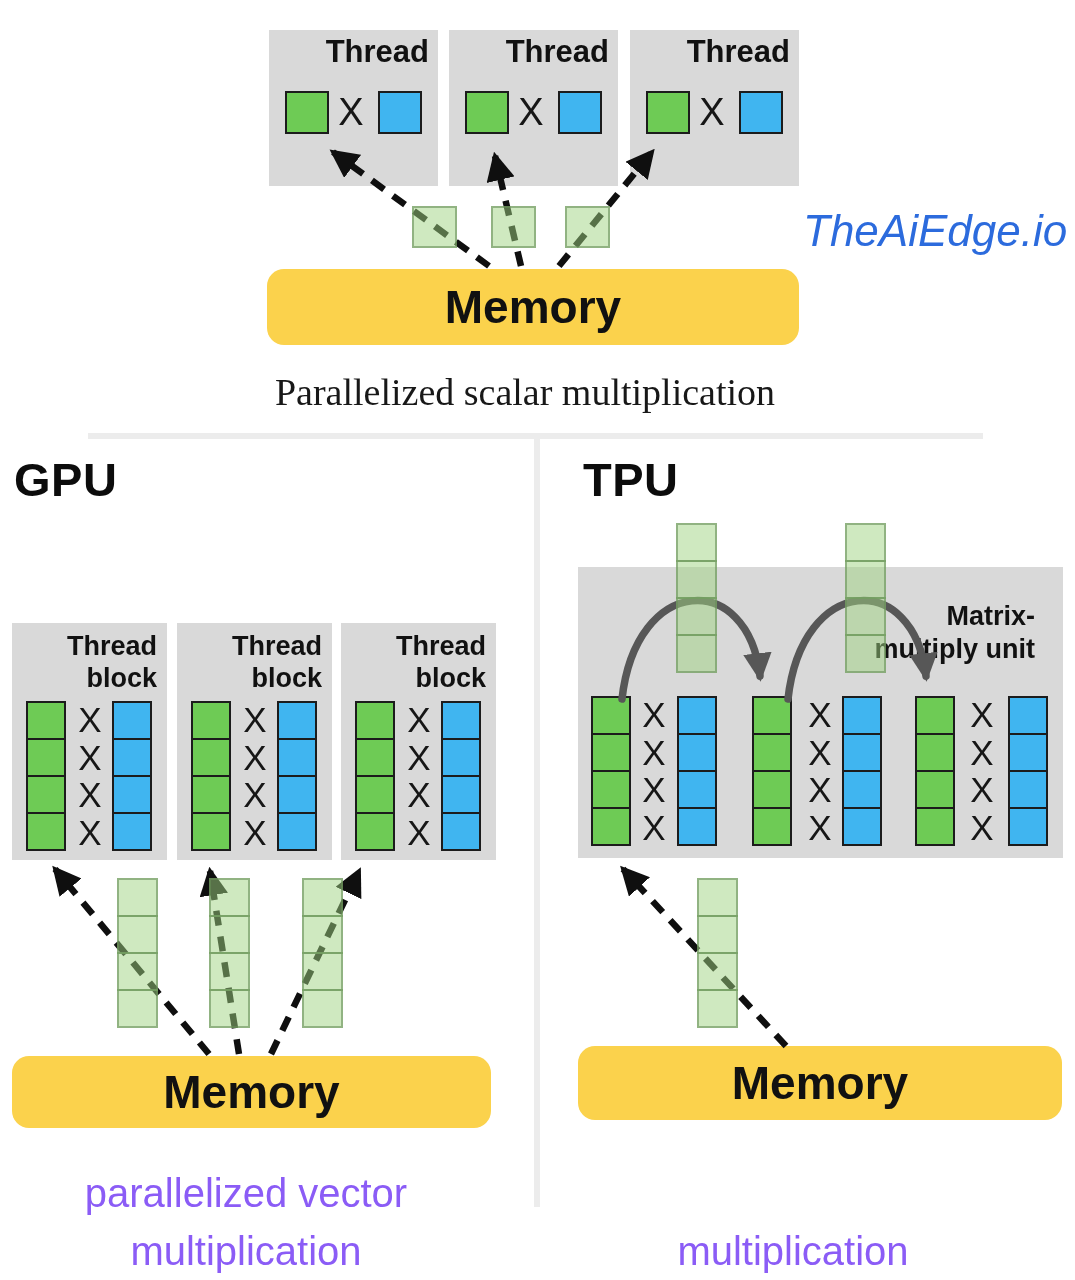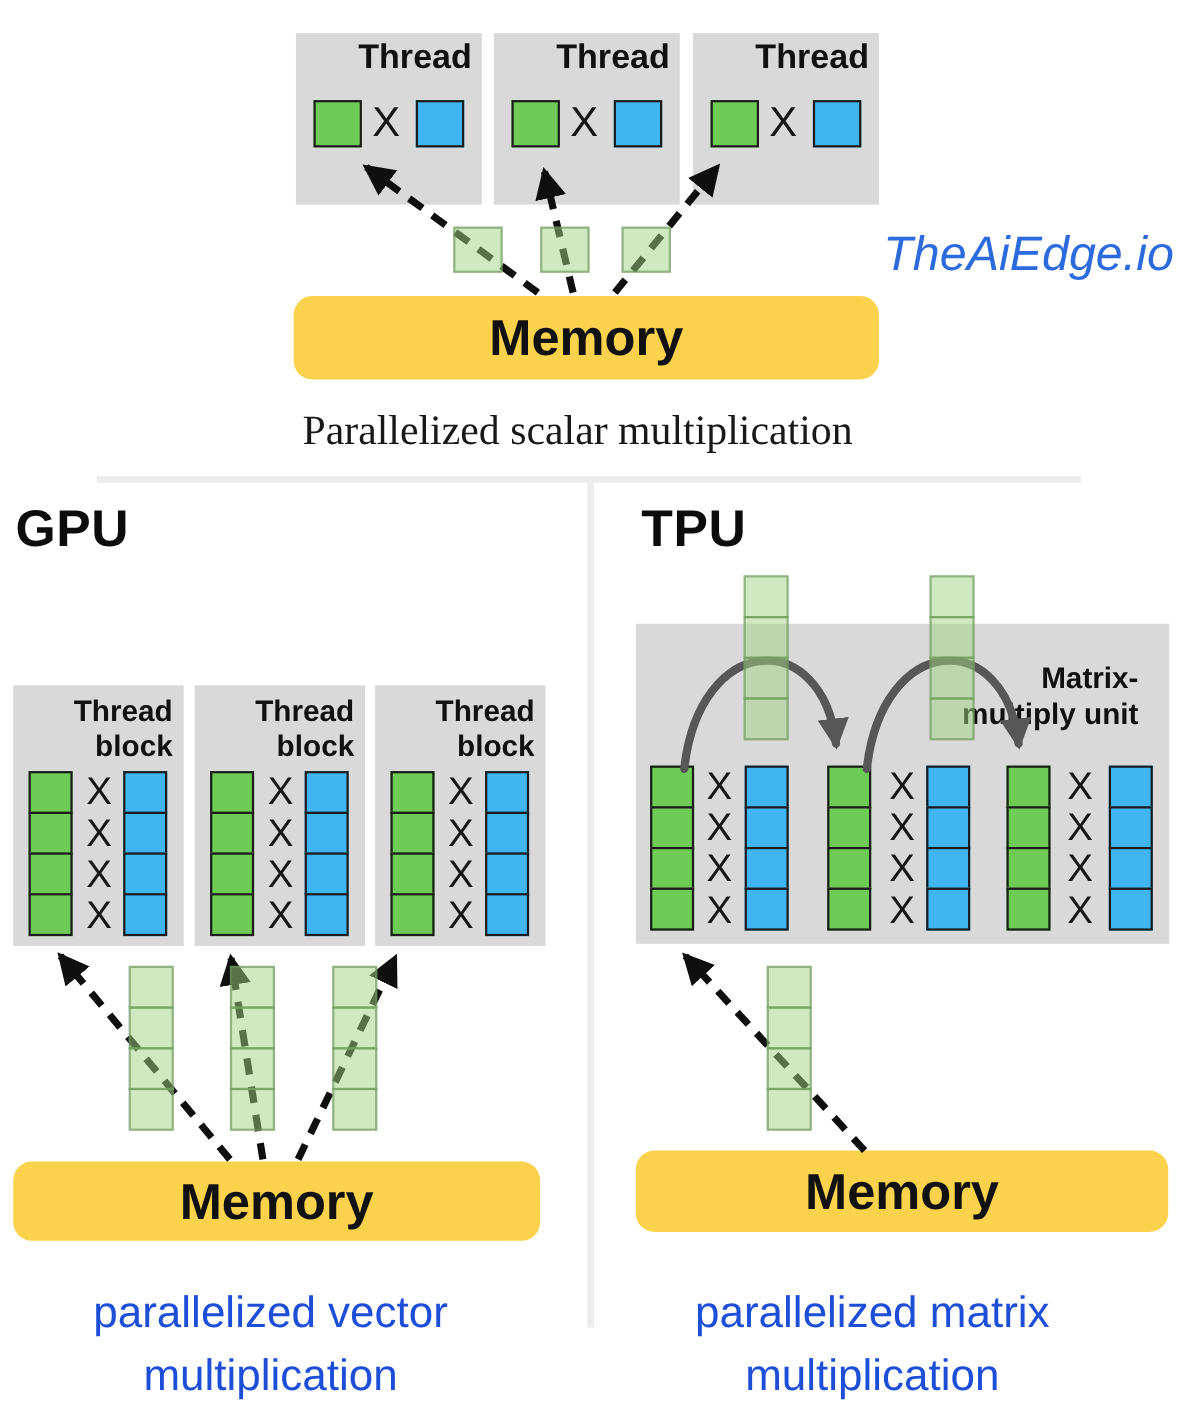--- a/index.html
+++ b/index.html
@@ -37,21 +37,21 @@
   .strip-cell { width:41px; height:39px; background:rgba(160,212,130,0.5);
                 border:2px solid rgba(104,143,88,0.6); box-sizing:border-box; }
   .strip .strip-cell:not(:first-child) { margin-top:-2px; }
   .mini { position:absolute; width:45px; height:42px; background:rgba(160,212,130,0.5);
           border:2px solid rgba(104,143,88,0.6); box-sizing:border-box; z-index:6; }
 
   .memory { position:absolute; background:var(--memory-yellow); border-radius:17px;
             display:flex; align-items:center; justify-content:center;
             font-size:46px; font-weight:800; color:#111; }
   .caption { position:absolute; text-align:center; font-size:38px; color:#181818;font-family:Liberation Serif, serif; }
-  .caption2 { position:absolute; text-align:center; font-size:40px; line-height:58px; color:#1d4ed8; }
+  .caption2 { position:absolute; text-align:center; font-size:40px; line-height:58px; color:#8b5cf6; }
   .watermark { position:absolute; left:803px; top:206px; width:268px; font-size:44px;
                font-style:italic; color:var(--watermark-blue); }
 
   .divider-h { position:absolute; left:88px; top:433px; width:895px; height:6px; background:#ececec; }
   .divider-v { position:absolute; left:534px; top:437px; width:6px; height:770px; background:#ececec; }
 
   svg.arrows { position:absolute; left:0; top:0; z-index:5; pointer-events:none; }
 </style>
 </head>
 <body>
@@ -291,16 +291,16 @@
       <div class="strip-cell"></div>
       <div class="strip-cell"></div>
       <div class="strip-cell"></div>
     </div>
 
   <div class="memory" style="left:578px;top:1046px;width:484px;height:74px">
     <span>Memory</span>
   </div>
 
   <div class="caption2" style="left:543px;top:1164px;width:500px">
-    <span>parallelized matrix</span><br><span>multiplication</span>
+    <br><span>multiplication</span>
   </div>
 
 </div>
 
 </body></html>

